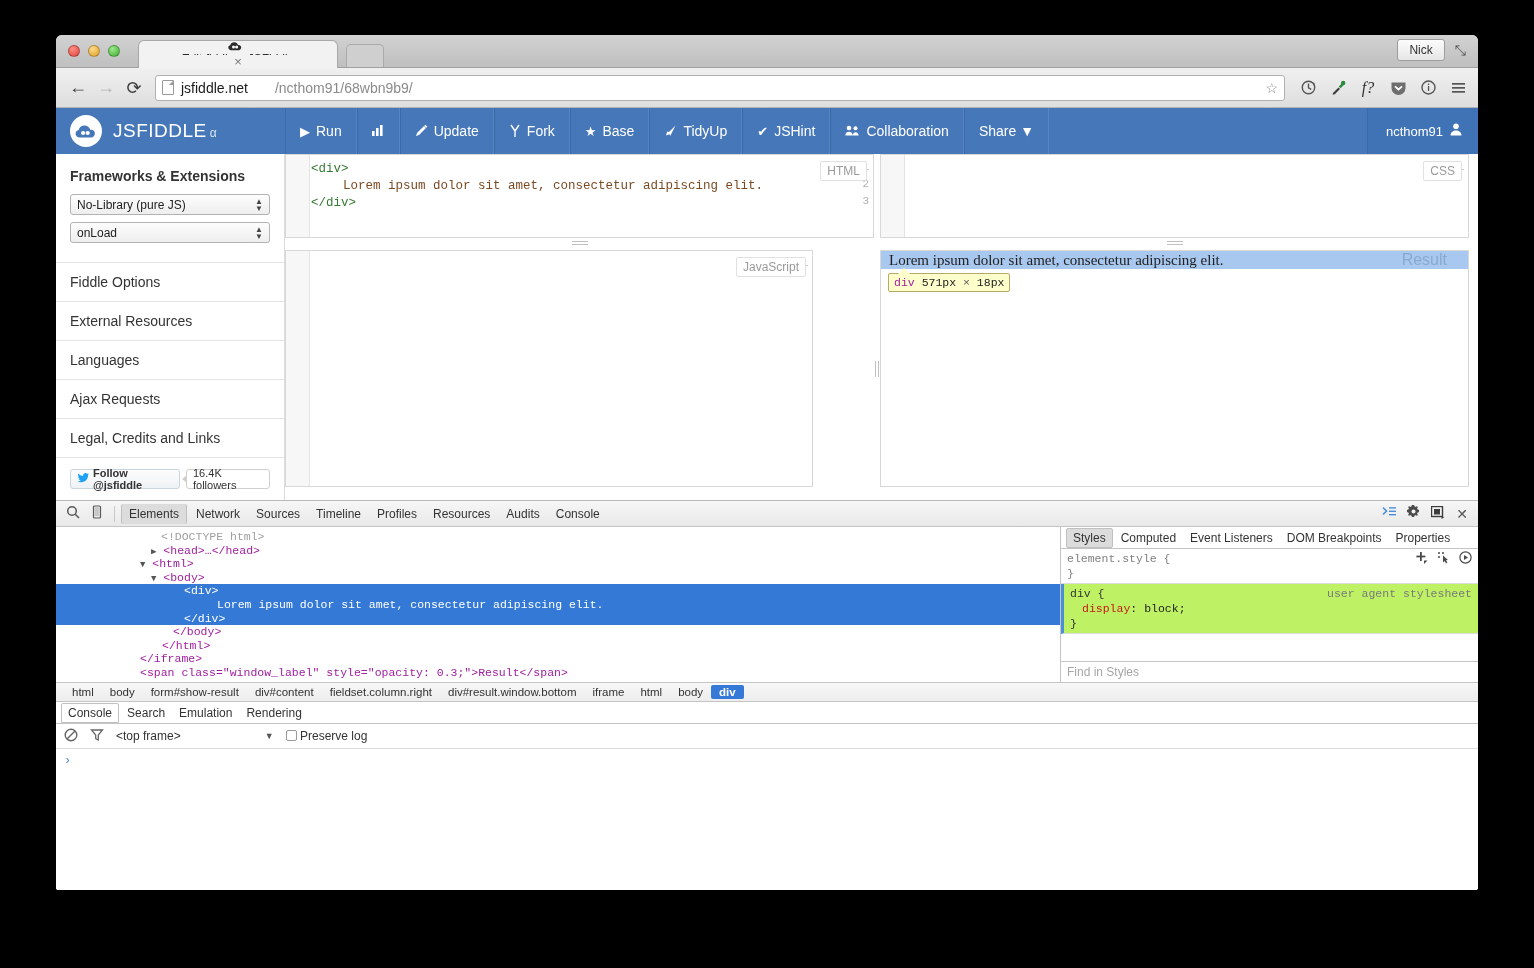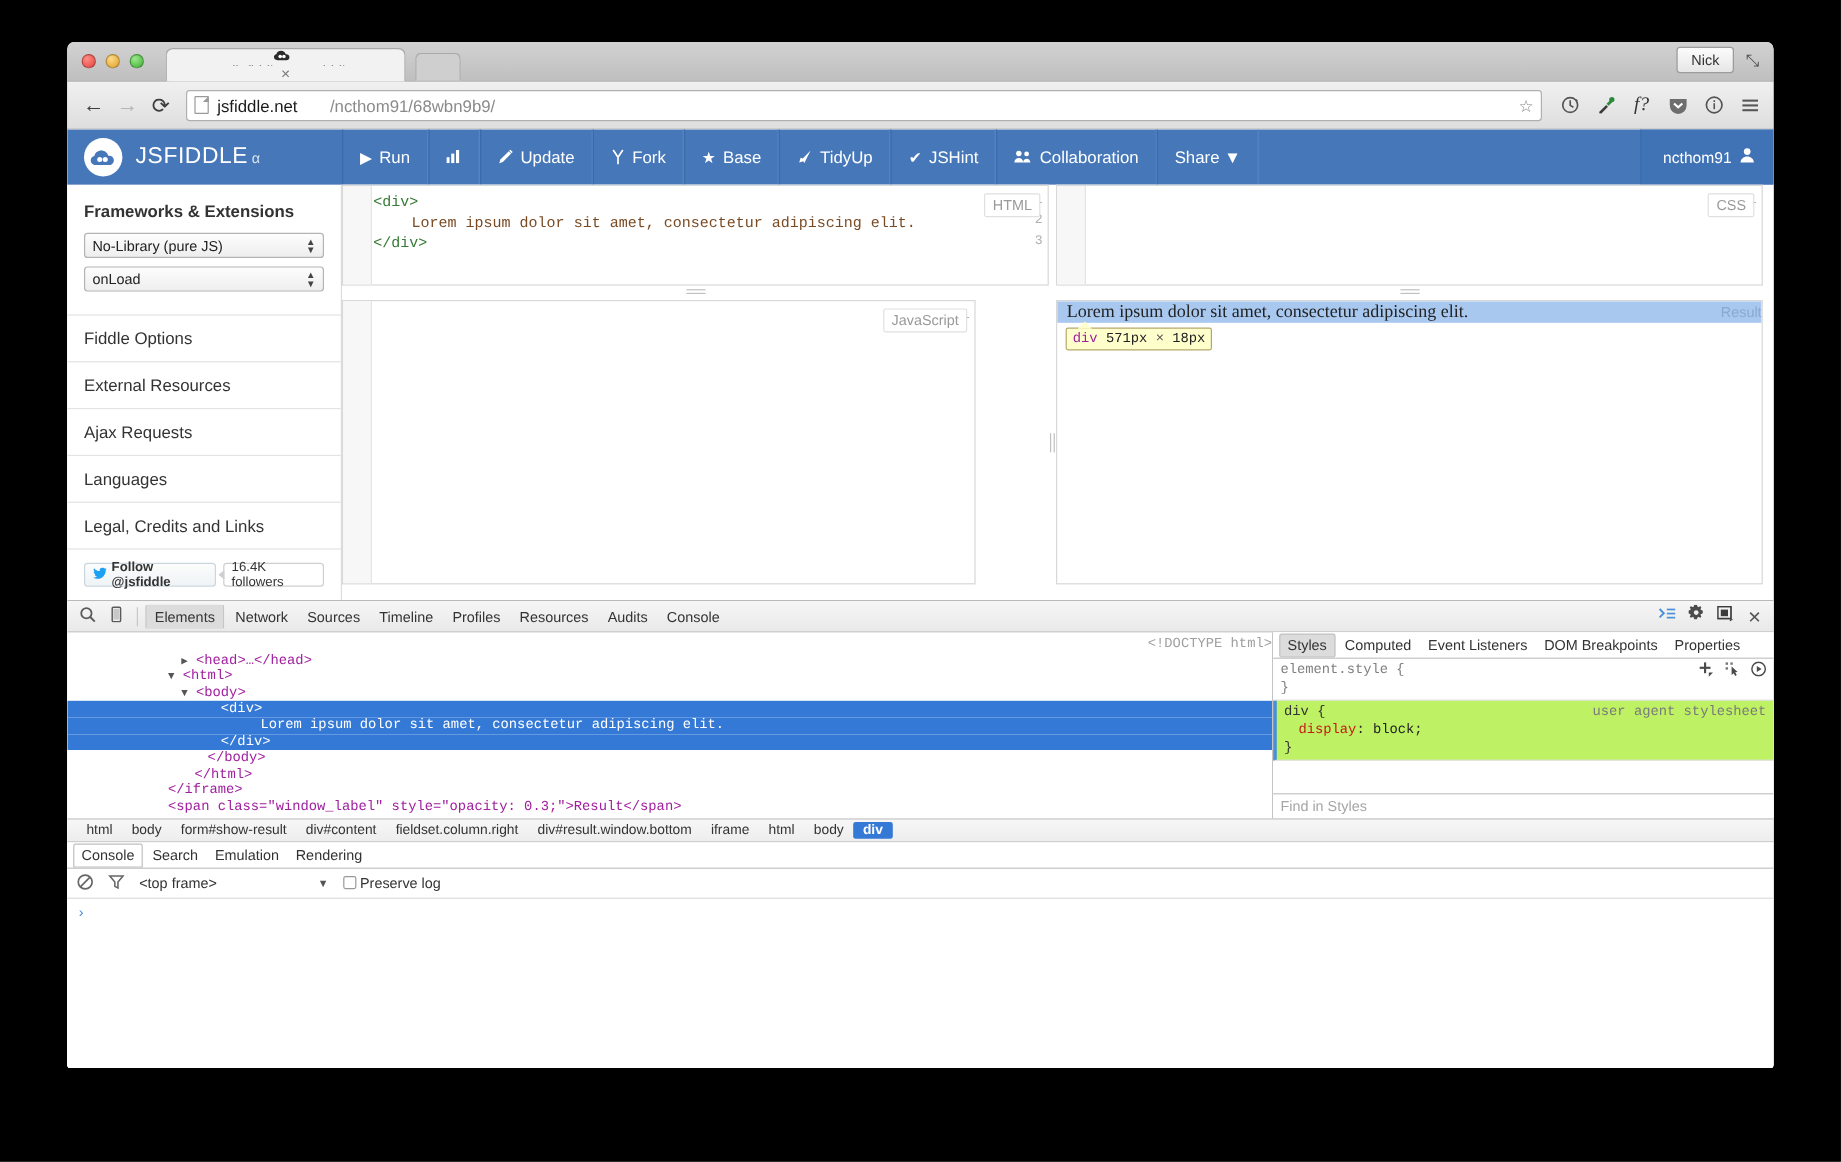--- a/index.html
+++ b/index.html
@@ -236,22 +236,22 @@
   .result-highlight {
     position: absolute; left: 0; top: 0; right: 0; height: 18px;
     background: #a8c8ef;
   }
   .result-text {
     position: absolute; left: 8px; top: 0px;
     font-family: "Liberation Serif", serif; font-size: 15px;
     line-height: 18px; color: #222;
   }
   .result-label-faded {
-    position: absolute; right: 0; top: 0px;
-    font-size: 12px; color: #8ba9cf; line-height:18px;
+    position: absolute; right: 21px; top: 0px;
+    font-size: 16px; color: #8ba9cf; line-height:18px;
   }
   .hl-tooltip {
     position: absolute; left: 7px; top: 22px;
     background: #ffffcc; border: 1px solid #b5a96a;
     border-radius: 2px; padding: 1px 5px;
     font-family: "Liberation Mono", monospace; font-size: 11.5px;
     white-space: nowrap; line-height: 15px;
   }
   .hl-tooltip:before{
     content:''; position:absolute; left:9px; top:-6px;
@@ -549,22 +549,22 @@
             <span>No-Library (pure JS)</span>
             <span class="arrows">▲<br>▼</span>
           </div>
           <div class="fake-select">
             <span>onLoad</span>
             <span class="arrows">▲<br>▼</span>
           </div>
         </div>
         <div class="side-item">Fiddle Options</div>
         <div class="side-item">External Resources</div>
+        <div class="side-item">Languages</div>
         <div class="side-item">Ajax Requests</div>
-        <div class="side-item">Languages</div>
         <div class="side-item">Legal, Credits and Links</div>
         <div class="side-social">
           <span class="tw-btn">
             <span class="tw-bird">
               <svg width="12" height="10" viewBox="0 0 12 10">
                   <path d="M12 1.2c-0.45 0.2-0.9 0.33-1.4 0.4 0.5-0.3 0.88-0.78 1.06-1.35-0.47 0.28-1 0.48-1.55 0.6C9.66 0.33 9.05 0 8.4 0 7.1 0 6.07 1.05 6.07 2.35c0 0.18 0.02 0.36 0.06 0.53C4.17 2.78 2.47 1.86 1.34 0.45 1.14 0.8 1.02 1.2 1.02 1.63c0 0.81 0.41 1.53 1.04 1.95-0.38-0.01-0.74-0.12-1.06-0.29v0.03c0 1.14 0.8 2.09 1.87 2.3-0.2 0.06-0.4 0.08-0.62 0.08-0.15 0-0.3-0.01-0.44-0.04 0.3 0.93 1.16 1.61 2.18 1.63C3.2 7.92 2.2 8.3 1.1 8.3c-0.19 0-0.38-0.01-0.56-0.03C1.58 8.95 2.8 9.33 4.1 9.33c4.52 0 7-3.75 7-7 0-0.11 0-0.21-0.01-0.32C11.57 1.68 11.82 1.46 12 1.2z" fill="#1da1f2"></path>
                 </svg>
             </span>
             <span>Follow @jsfiddle</span>
           </span>
@@ -676,21 +676,21 @@
                 <path d="M10.5 11l3 0-3 2z" fill="#3c3c3c"></path>
               </svg>
           </span>
           <span style="color:#555;font-size:14px;">✕</span>
         </span>
       </div>
 
       <div class="dt-main">
 
         <div class="dom-tree">
-          <div class="dom-row" style="padding-left:74px;text-align:right;"><span class="d-doctype">&lt;!DOCTYPE html&gt;</span></div>
+          <div class="dom-row" style="padding-left:105px;"><span class="d-doctype">&lt;!DOCTYPE html&gt;</span></div>
           <div class="dom-row" style="padding-left:95px;"><span class="tri">▶</span> <span class="d-tag">&lt;head&gt;…&lt;/head&gt;</span></div>
           <div class="dom-row" style="padding-left:84px;"><span class="tri">▼</span> <span class="d-tag">&lt;html&gt;</span></div>
           <div class="dom-row" style="padding-left:95px;"><span class="tri">▼</span> <span class="d-tag">&lt;body&gt;</span></div>
           <div class="dom-row sel" style="padding-left:128px;"><span class="d-tag">&lt;div&gt;</span></div>
           <div class="dom-row sel" style="padding-left:161px;"><span class="d-text">Lorem ipsum dolor sit amet, consectetur adipiscing elit.</span></div>
           <div class="dom-row sel" style="padding-left:128px;"><span class="d-tag">&lt;/div&gt;</span></div>
           <div class="dom-row" style="padding-left:117px;"><span class="d-tag">&lt;/body&gt;</span></div>
           <div class="dom-row" style="padding-left:106px;"><span class="d-tag">&lt;/html&gt;</span></div>
           <div class="dom-row" style="padding-left:84px;"><span class="d-tag">&lt;/iframe&gt;</span></div>
           <div class="dom-row" style="padding-left:84px;"><span class="d-tag">&lt;span class="window_label" style="opacity: 0.3;"&gt;Result&lt;/span&gt;</span></div>

